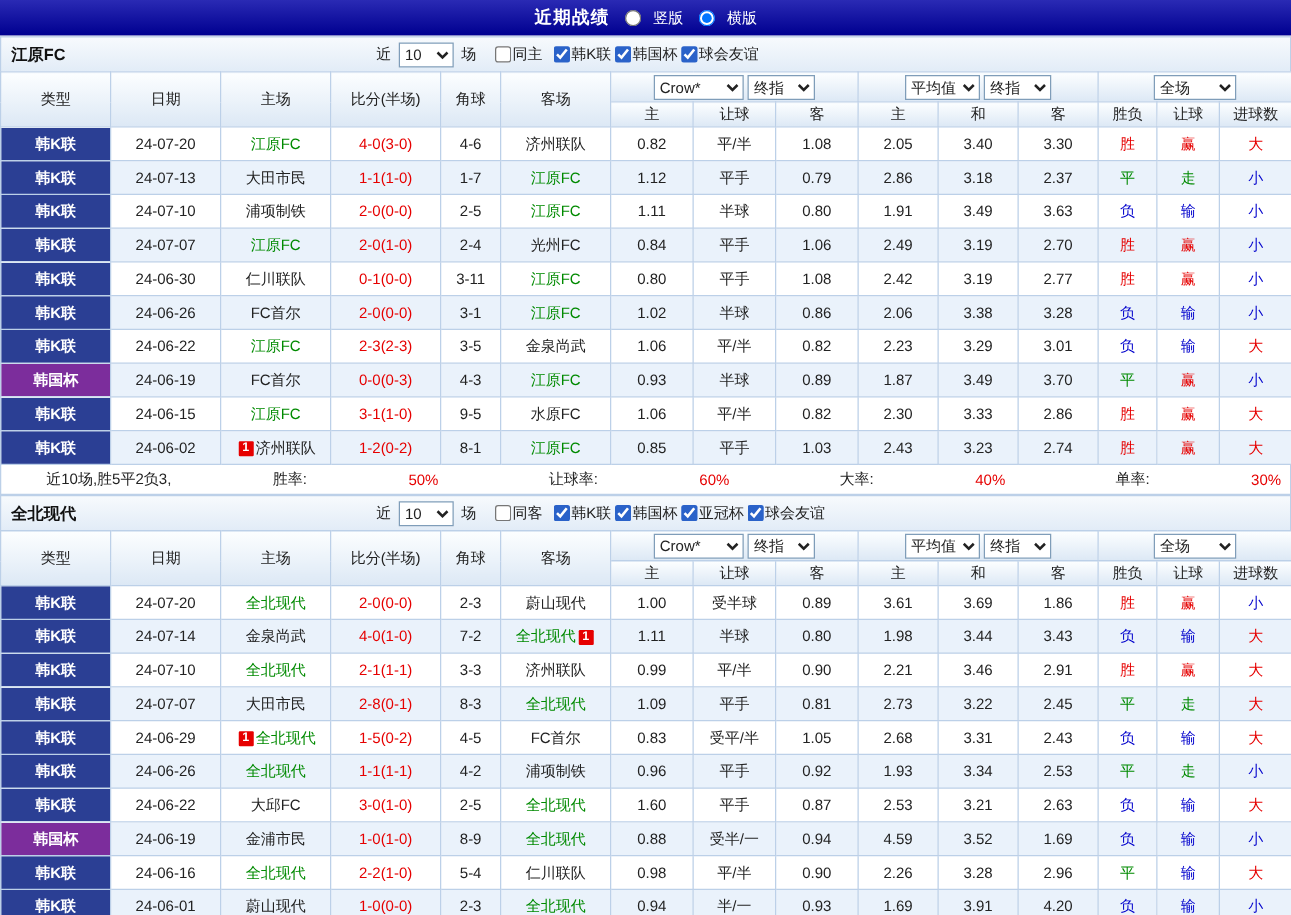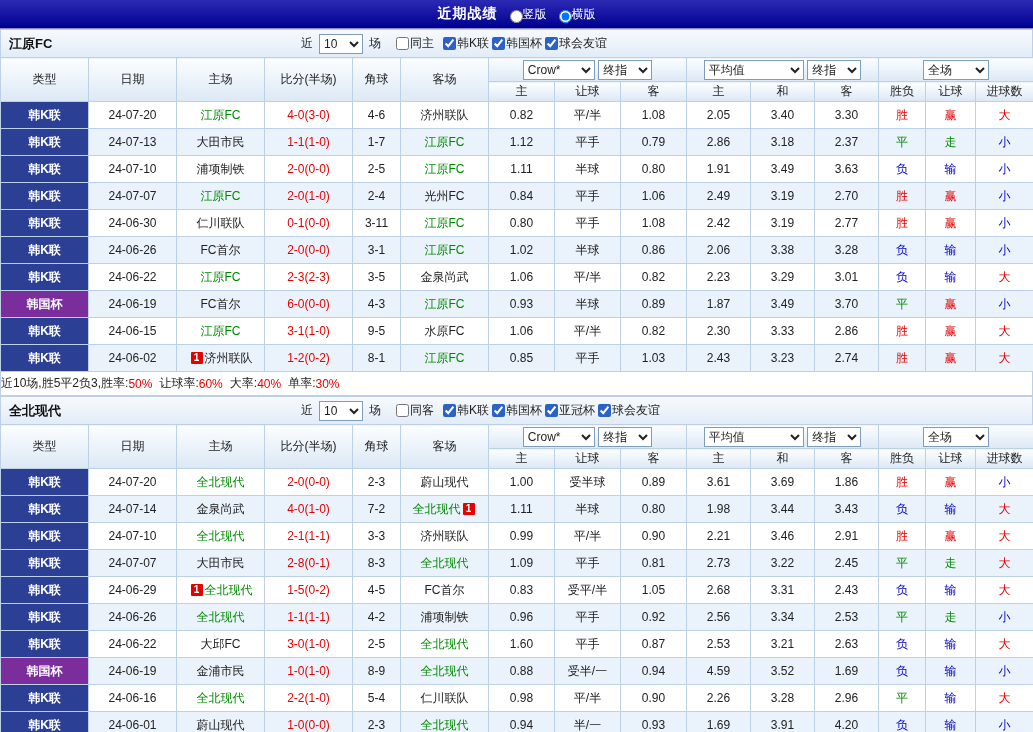--- a/index.html
+++ b/index.html
@@ -1,50 +1,50 @@
 <!DOCTYPE html>
 <html><head>
 <meta charset="utf-8">
 <style>
   html,body{margin:0;padding:0;}
   body{width:1033px;font-family:"Liberation Sans","DejaVu Sans",sans-serif;font-size:12px;color:#222;background:#fff;}
 
   .topbar{height:28px;background:linear-gradient(#2a2ab4,#000090);display:flex;align-items:center;justify-content:center;gap:12px;color:#fff;border-bottom:1px solid #8888c8;}
   .topbar .title{font-weight:bold;font-size:14px;letter-spacing:1px;}
-  .topbar label{display:inline-flex;align-items:flex-end;gap:0;cursor:pointer;}
+  .topbar label{display:inline-flex;align-items:center;gap:10px;cursor:pointer;}
   .topbar input[type=radio]{width:13px;height:13px;margin:0;}
 
   .section-header{height:27px;border:1px solid #bcd0e8;border-bottom:none;background:linear-gradient(#f7fafd,#e2ecf7);display:flex;align-items:center;}
   .team-name{width:292px;padding-left:8px;font-weight:bold;font-size:13px;color:#111;}
   .filters{display:flex;align-items:center;gap:3px;}
   .chk{display:inline-flex;align-items:center;gap:1px;}
   .chk.first{margin-left:12px;margin-right:6px;}
   input[type=checkbox]{width:13px;height:13px;margin:0;accent-color:#2a62c9;}
   select{font-size:12px;height:20px;border:1px solid #7f9db9;background:#fff;font-family:inherit;color:#222;}
   .count-select{width:44px;margin:0 3px;}
   .sel-bookmaker{width:72px;}
   .sel-final{width:54px;}
-  .sel-avg{width:100px;}
+  .sel-avg{width:60px;}
   .sel-scope{width:66px;}
 
   table{width:1033px;border-collapse:collapse;table-layout:fixed;}
   th,td{border:1px solid #bcd0e8;text-align:center;overflow:hidden;white-space:nowrap;padding:0 2px;}
   thead th{background:linear-gradient(#fcfeff,#dce8f5);font-weight:normal;color:#222;}
   thead tr.hrow1 th{height:23px;}
   thead tr.hrow2 th{height:19px;}
   tbody td{height:26px;background:#fff;}
   tbody tr:nth-child(even) td{background:#eaf2fb;}
   td.type{color:#fff;font-weight:bold;}
   td.type.league{background:#2b3f94;}
   td.type.cup{background:#7c2d9c;}
   td.score{color:#e60000;}
   td.team.focus{color:#008a00;}
   .redcard{display:inline-block;width:12px;height:12px;line-height:12px;background:#e60000;color:#fff;font-size:10px;font-weight:bold;text-align:center;margin:0 2px;vertical-align:1px;border-radius:1px;}
 
-  .summary{height:23px;border:1px solid #bcd0e8;border-top:none;display:flex;align-items:center;justify-content:flex-start;}
+  .summary{height:23px;border:1px solid #bcd0e8;border-top:none;display:flex;align-items:center;justify-content:space-between;padding-left:36px;}
   .summary span{color:#222;}
   .summary .pct{color:#e60000;margin-right:7px;}
 </style>
 </head>
 <body>
 
 <div class="topbar">
   <span class="title">近期战绩</span>
   <label>
     <input type="radio" name="layout" style="">
@@ -249,21 +249,21 @@
           <td>3.29</td>
           <td>3.01</td>
           <td class="res" style="color: rgb(0, 0, 204);">负</td>
           <td class="res" style="color: rgb(0, 0, 204);">输</td>
           <td class="res" style="color: rgb(230, 0, 0);">大</td>
         </tr>
         <tr>
           <td class="type cup">韩国杯</td>
           <td>24-06-19</td>
           <td class="team"><span>FC首尔</span></td>
-          <td class="score">6-0(0-0)</td>
+          <td class="score">0-0(0-3)</td>
           <td>4-3</td>
           <td class="team focus"><span>江原FC</span></td>
           <td>0.93</td>
           <td>半球</td>
           <td>0.89</td>
           <td>1.87</td>
           <td>3.49</td>
           <td>3.70</td>
           <td class="res" style="color: rgb(0, 138, 0);">平</td>
           <td class="res" style="color: rgb(230, 0, 0);">赢</td>
@@ -487,21 +487,21 @@
         <tr>
           <td class="type league">韩K联</td>
           <td>24-06-26</td>
           <td class="team focus"><span>全北现代</span></td>
           <td class="score">1-1(1-1)</td>
           <td>4-2</td>
           <td class="team"><span>浦项制铁</span></td>
           <td>0.96</td>
           <td>平手</td>
           <td>0.92</td>
-          <td>2.56</td>
+          <td>1.93</td>
           <td>3.34</td>
           <td>2.53</td>
           <td class="res" style="color: rgb(0, 138, 0);">平</td>
           <td class="res" style="color: rgb(0, 138, 0);">走</td>
           <td class="res" style="color: rgb(0, 0, 204);">小</td>
         </tr>
         <tr>
           <td class="type league">韩K联</td>
           <td>24-06-22</td>
           <td class="team"><span>大邱FC</span></td>

